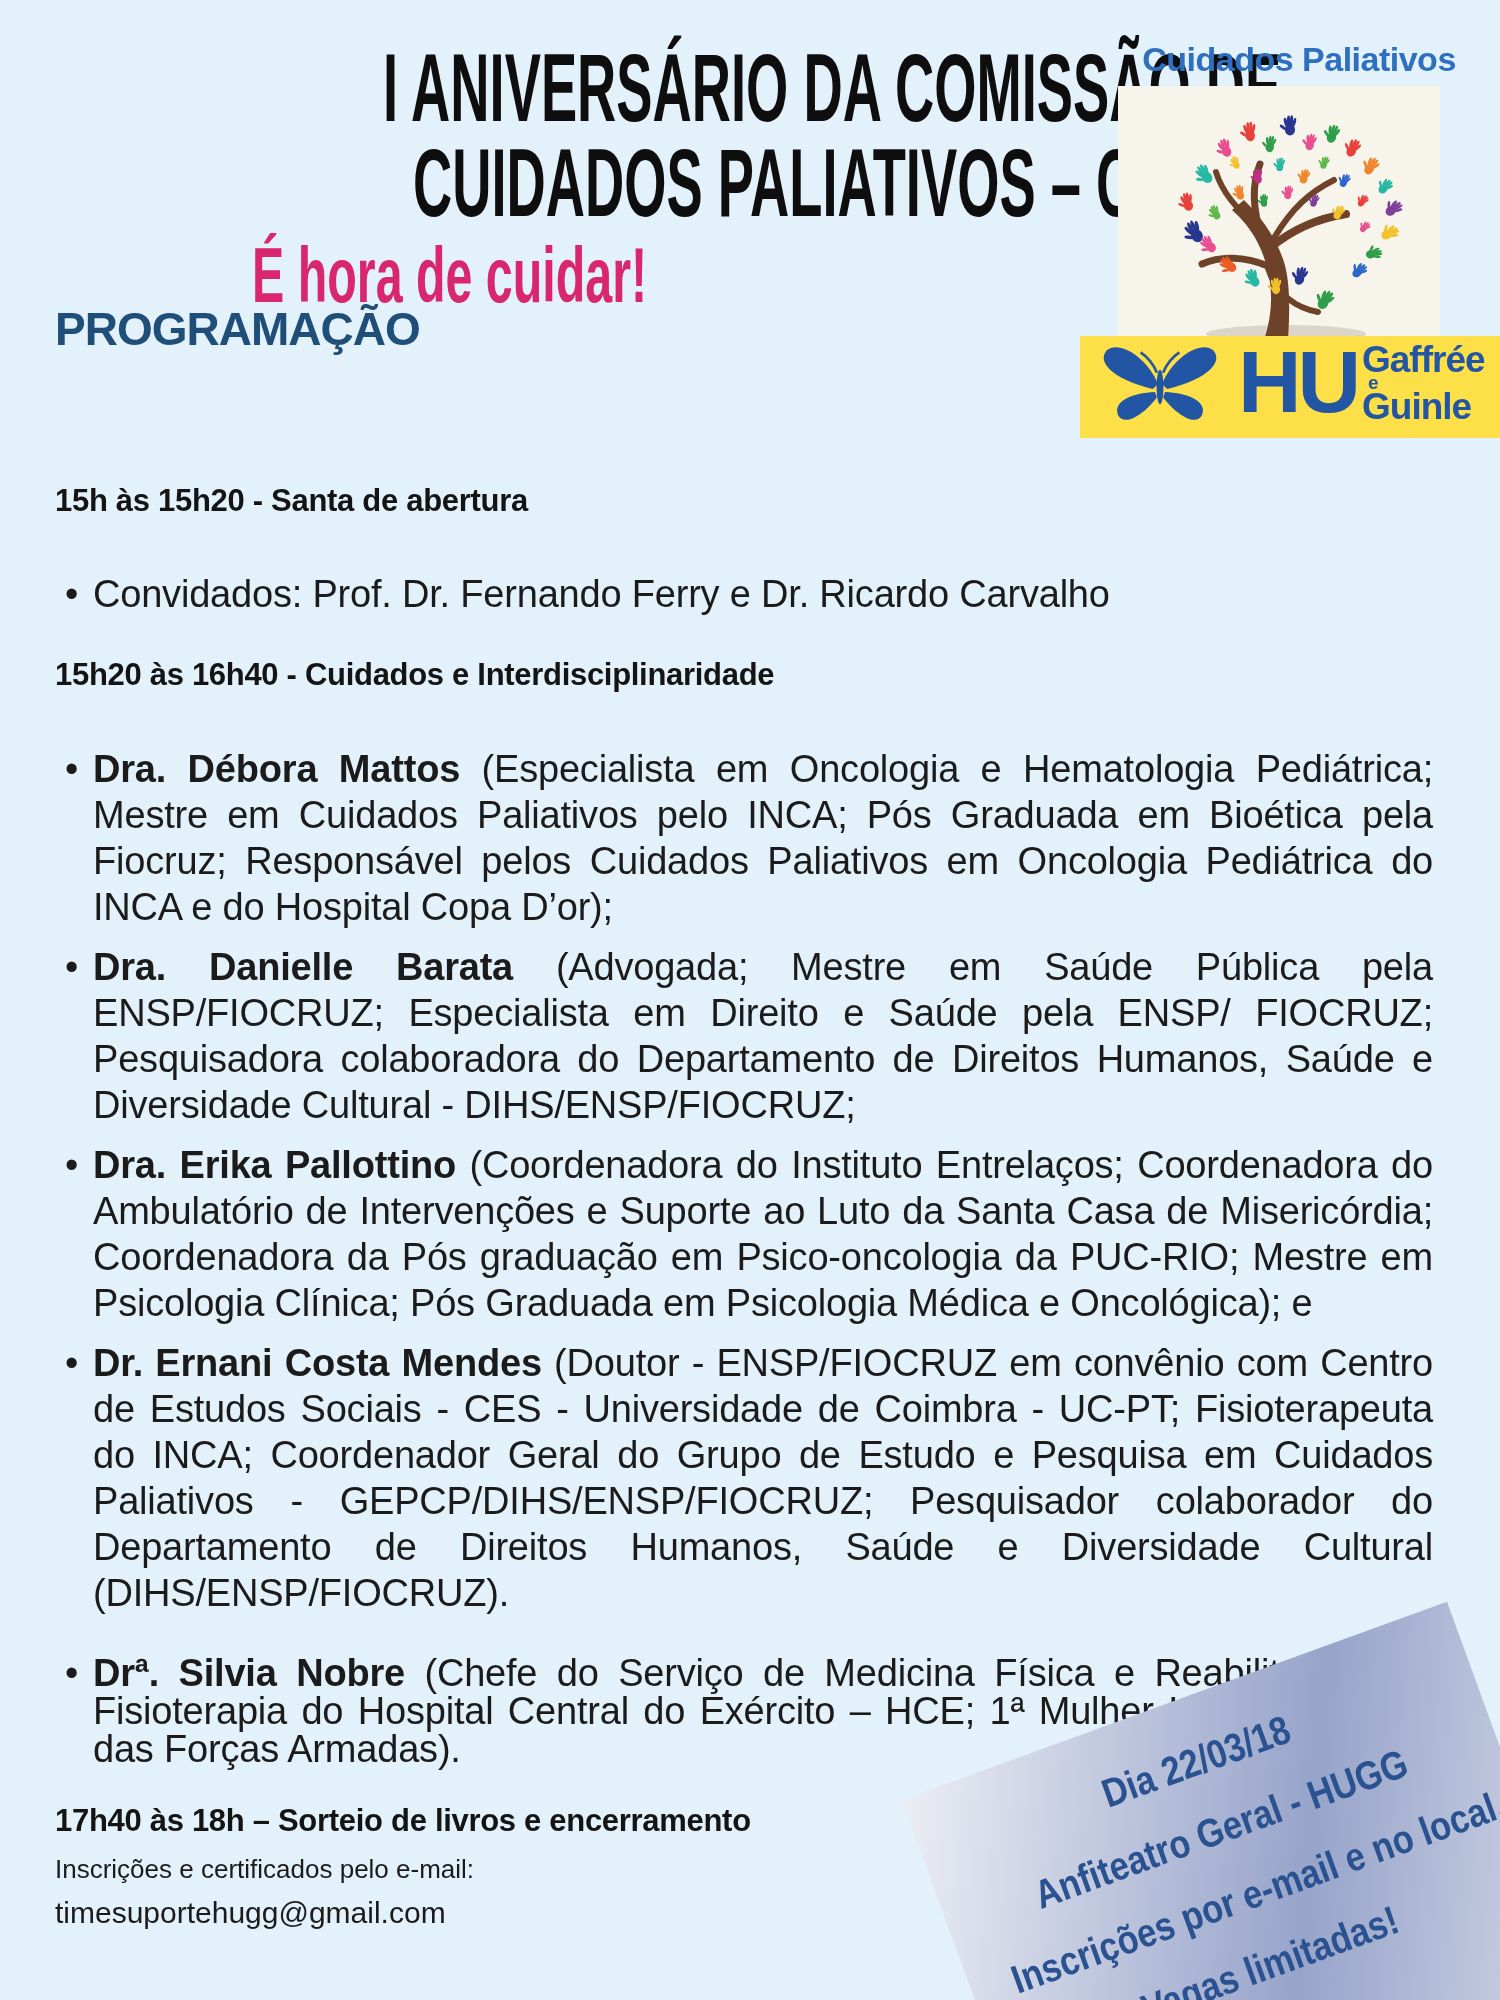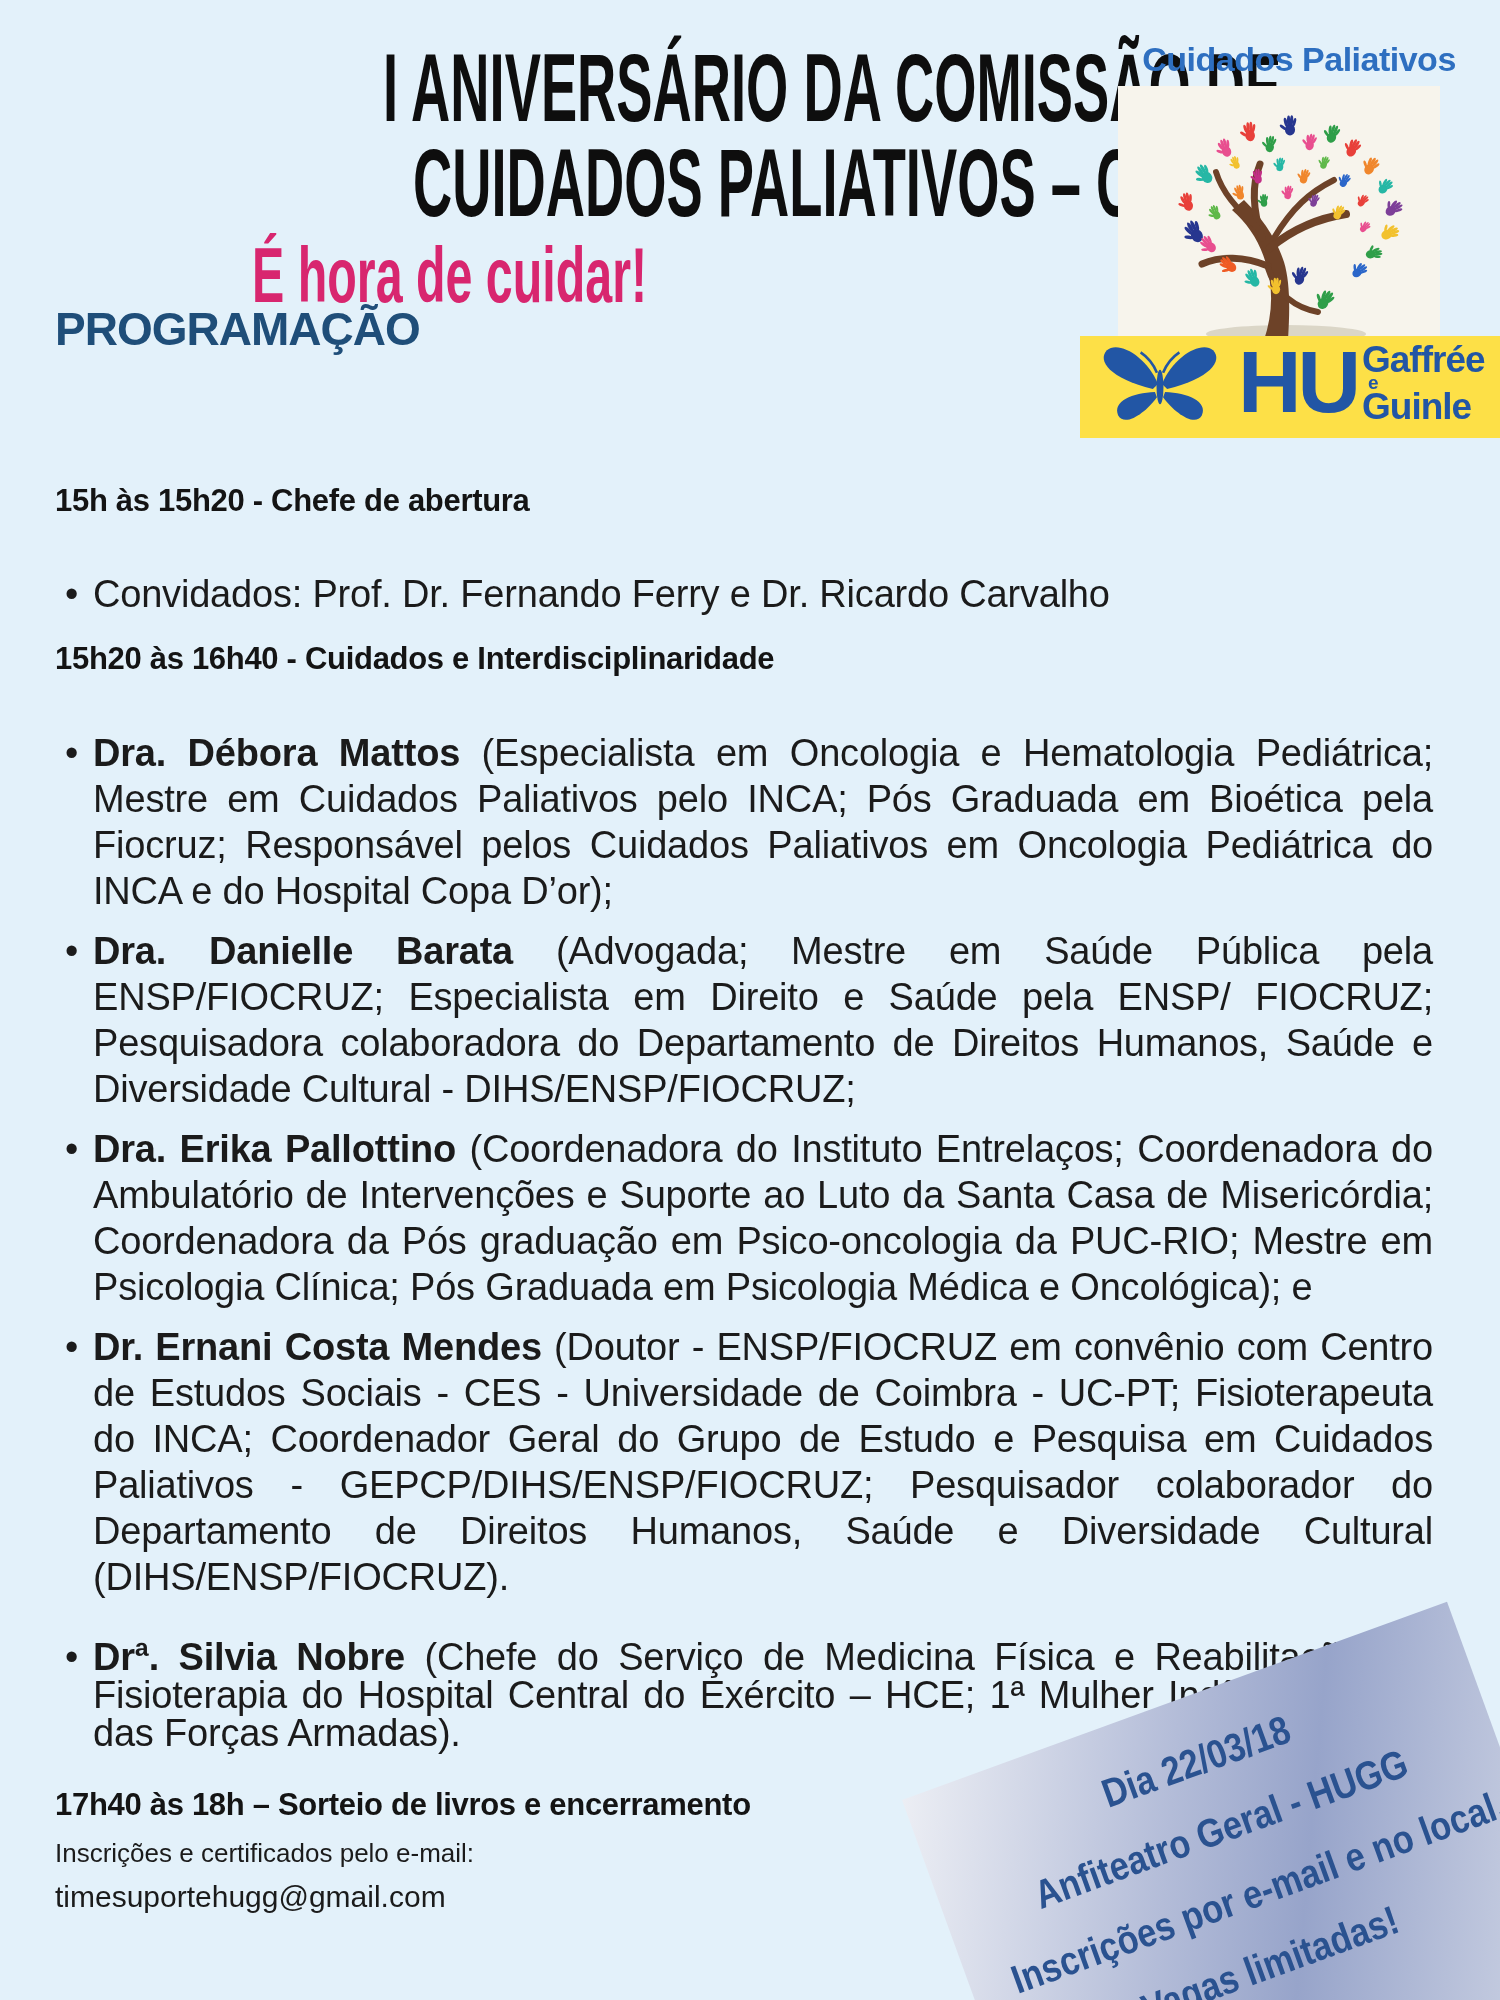--- a/index.html
+++ b/index.html
@@ -31,21 +31,21 @@
                    color:#1f4e79;letter-spacing:-1px;}
 
   
   .content{position:absolute;left:55px;top:482px;width:1378px;}
   .h{font-size:31px;font-weight:bold;color:#141414;letter-spacing:-0.3px;line-height:38px;}
   .body-text{font-size:38px;line-height:46px;text-align:justify;letter-spacing:-0.2px;}
   .bullet{position:relative;padding-left:38px;}
   .bullet::before{content:"\2022";position:absolute;left:10px;top:0;}
   .b{font-weight:bold;}
   .conv{margin-top:54px;line-height:40px;text-align:left;}
-  .mt46{margin-top:26px;}
+  .mt46{margin-top:42px;}
   .mt52{margin-top:52px;}
   .mt34{margin-top:34px;}
   .mt38{margin-top:38px;}
   .mb14{margin-bottom:14px;}
   .tight{line-height:38px;}
   .footer-line{font-size:26px;line-height:43px;margin-top:8px;}
   .footer-email{font-size:30px;line-height:43px;}
 
   
   .banner{position:absolute;left:902px;top:1800px;width:580px;height:430px;
@@ -147,21 +147,21 @@
       <div class="gg-top">Gaffrée</div>
       <div class="gg-e">e</div>
       <div class="gg-bottom">Guinle</div>
     </div>
   </div>
 
   <div class="program-heading">PROGRAMAÇÃO</div>
 
   <div class="content">
 
-    <div class="h">15h às 15h20 - Chefe de abertura</div>
+    <div class="h">15h às 15h20 - Santa de abertura</div>
 
     <div class="body-text bullet conv">
       <span class="b"></span><span>Convidados: Prof. Dr. Fernando Ferry e Dr. Ricardo Carvalho</span>
     </div>
 
     <div class="h mt46">15h20 às 16h40 - Cuidados  e Interdisciplinaridade</div>
 
     <div class="mt52">
       <div class="body-text bullet mb14">
         <span class="b">Dra. Débora Mattos</span><span> (Especialista em Oncologia e Hematologia Pediátrica; Mestre em Cuidados Paliativos pelo INCA; Pós Graduada em Bioética pela Fiocruz; Responsável pelos Cuidados Paliativos em Oncologia Pediátrica do INCA e do Hospital Copa D’or);</span>

